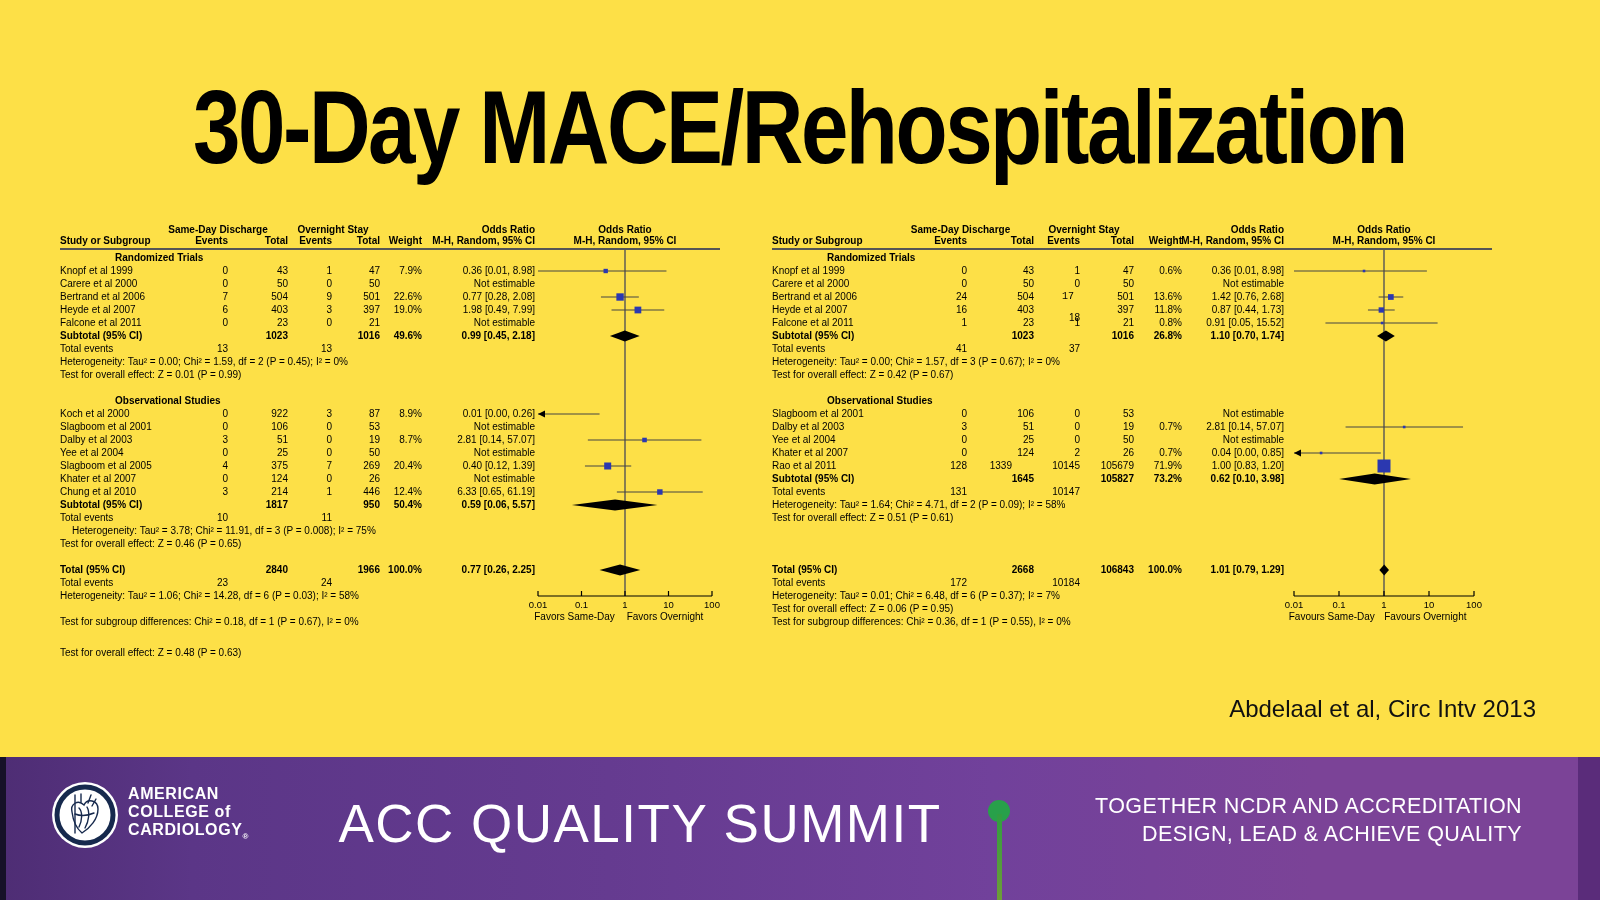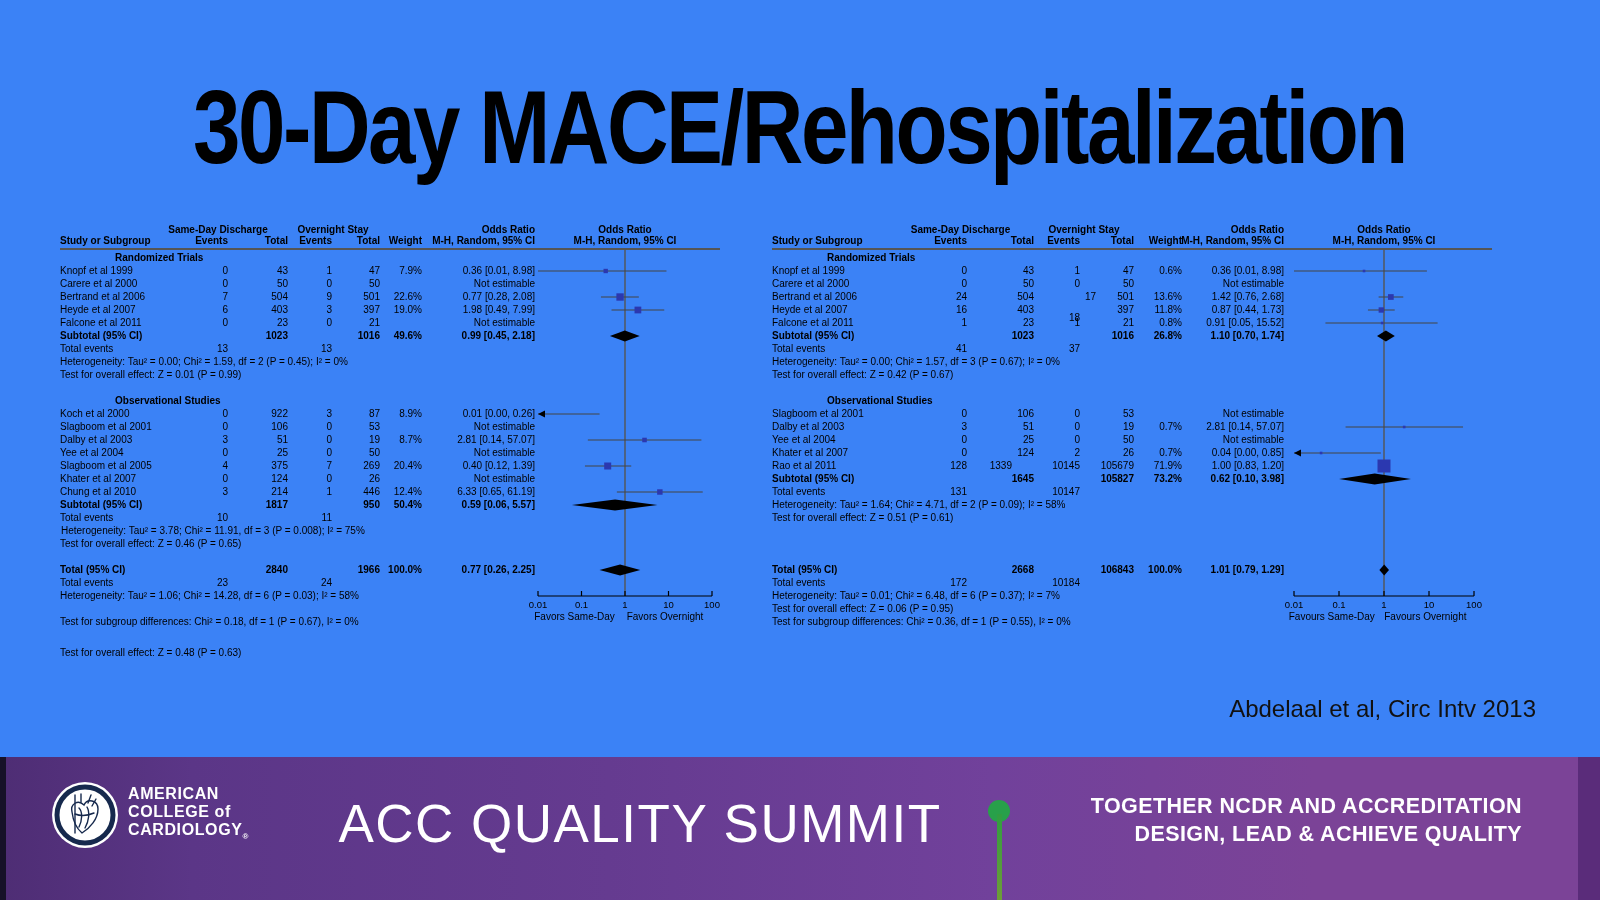--- a/index.html
+++ b/index.html
@@ -1,16 +1,16 @@
 <!DOCTYPE html>
 <html><head>
 <meta charset="utf-8">
 <style>
   html,body{margin:0;padding:0;background:#fff;}
-  .slide{position:relative;width:1600px;height:900px;background:#3b82f6;overflow:hidden;
+  .slide{position:relative;width:1600px;height:900px;background:#fde047;overflow:hidden;
          font-family:"Liberation Sans",sans-serif;}
   
   .title{position:absolute;top:68px;left:0;width:1600px;text-align:center;
          font-size:104px;font-weight:bold;color:#000;white-space:nowrap;letter-spacing:-3px;}
   .title span{display:inline-block;transform:scaleX(0.82);transform-origin:center;}
   
   .citation{position:absolute;top:695px;right:64px;font-size:24px;color:#111;}
   
   .fp{position:absolute;font-size:10px;color:#000;line-height:12px;}
   .fp .cell{position:absolute;white-space:nowrap;}
@@ -26,21 +26,21 @@
   .acc-logo{position:absolute;left:51px;top:24px;width:68px;height:68px;}
   .acc-logo-text{position:absolute;left:128px;top:28px;color:#fff;font-size:16px;
                  font-weight:bold;letter-spacing:0.6px;line-height:18px;}
   .brand{position:absolute;left:330px;top:36px;width:620px;text-align:center;color:#fff;
          font-size:53px;font-weight:normal;letter-spacing:1.5px;white-space:nowrap;}
   .green-dot{position:absolute;left:988px;top:43px;width:22px;height:22px;border-radius:50%;
              background:#28a04a;}
   .green-line{position:absolute;left:997px;top:57px;width:5px;height:86px;
               background:linear-gradient(180deg,#2f9e41 0%,#6f9c38 100%);}
   .tagline{position:absolute;right:78px;top:35px;text-align:right;color:#fff;
-           font-size:21.5px;font-weight:bold;letter-spacing:0.4px;line-height:28px;white-space:nowrap;}
+           font-size:21.5px;font-weight:normal;letter-spacing:0.4px;line-height:28px;white-space:nowrap;}
 </style>
 </head>
 <body>
 
 <div class="slide">
 
   <div class="title">
     <span>30-Day MACE/Rehospitalization</span>
   </div>
 
@@ -150,21 +150,21 @@
       <div class="cell r" style="left:302px;top:262px;width:60px;">12.4%</div>
       <div class="cell r" style="left:345px;top:262px;width:130px;">6.33 [0.65, 61.19]</div>
       <div class="cell b" style="left:0;top:275px;">Subtotal (95% CI)</div>
       <div class="cell r b" style="left:158px;top:275px;width:70px;">1817</div>
       <div class="cell r b" style="left:250px;top:275px;width:70px;">950</div>
       <div class="cell r b" style="left:302px;top:275px;width:60px;">50.4%</div>
       <div class="cell r b" style="left:345px;top:275px;width:130px;text-align:right;">0.59 [0.06, 5.57]</div>
       <div class="cell" style="left:0;top:288px;">Total events</div>
       <div class="cell r" style="left:98px;top:288px;width:70px;">10</div>
       <div class="cell r" style="left:202px;top:288px;width:70px;">11</div>
-      <div class="cell" style="left:1px;top:301px;">Heterogeneity: Tau² = 3.78; Chi² = 11.91, df = 3 (P = 0.008); I² = 75%</div>
+      <div class="cell" style="left:12px;top:301px;">Heterogeneity: Tau² = 3.78; Chi² = 11.91, df = 3 (P = 0.008); I² = 75%</div>
       <div class="cell" style="left:0;top:314px;text-align:center;">Test for overall effect: Z = 0.46 (P = 0.65)</div>
       <div class="cell b" style="left:0;top:340px;">Total (95% CI)</div>
       <div class="cell r b" style="left:158px;top:340px;width:70px;">2840</div>
       <div class="cell r b" style="left:250px;top:340px;width:70px;">1966</div>
       <div class="cell r b" style="left:302px;top:340px;width:60px;">100.0%</div>
       <div class="cell r b" style="left:345px;top:340px;width:130px;">0.77 [0.26, 2.25]</div>
       <div class="cell" style="left:0;top:353px;">Total events</div>
       <div class="cell r" style="left:98px;top:353px;width:70px;">23</div>
       <div class="cell r" style="left:202px;top:353px;width:70px;">24</div>
       <div class="cell" style="left:0;top:366px;">Heterogeneity: Tau² = 1.06; Chi² = 14.28, df = 6 (P = 0.03); I² = 58%</div>
@@ -228,21 +228,21 @@
       <div class="cell r" style="left:382px;top:41px;width:130px;">0.36 [0.01, 8.98]</div>
       <div class="cell" style="left:0;top:54px;">Carere et al 2000</div>
       <div class="cell r" style="left:125px;top:54px;width:70px;">0</div>
       <div class="cell r" style="left:192px;top:54px;width:70px;">50</div>
       <div class="cell r" style="left:238px;top:54px;width:70px;">0</div>
       <div class="cell r" style="left:292px;top:54px;width:70px;">50</div>
       <div class="cell r" style="left:382px;top:54px;width:130px;">Not estimable</div>
       <div class="cell" style="left:0;top:67px;">Bertrand et al 2006</div>
       <div class="cell r" style="left:125px;top:67px;width:70px;">24</div>
       <div class="cell r" style="left:192px;top:67px;width:70px;">504</div>
-      <div class="cell r" style="left:254px;top:67px;width:70px;">17</div>
+      <div class="cell r" style="left:232px;top:67px;width:70px;font-family:Liberation Mono, monospace;">17</div>
       <div class="cell r" style="left:292px;top:67px;width:70px;">501</div>
       <div class="cell r" style="left:350px;top:67px;width:60px;">13.6%</div>
       <div class="cell r" style="left:382px;top:67px;width:130px;">1.42 [0.76, 2.68]</div>
       <div class="cell" style="left:0;top:80px;">Heyde et al 2007</div>
       <div class="cell r" style="left:125px;top:80px;width:70px;">16</div>
       <div class="cell r" style="left:192px;top:80px;width:70px;">403</div>
       <div class="cell r" style="left:238px;top:88px;width:70px;">18</div>
       <div class="cell r" style="left:292px;top:80px;width:70px;">397</div>
       <div class="cell r" style="left:350px;top:80px;width:60px;">11.8%</div>
       <div class="cell r" style="left:382px;top:80px;width:130px;">0.87 [0.44, 1.73]</div>

